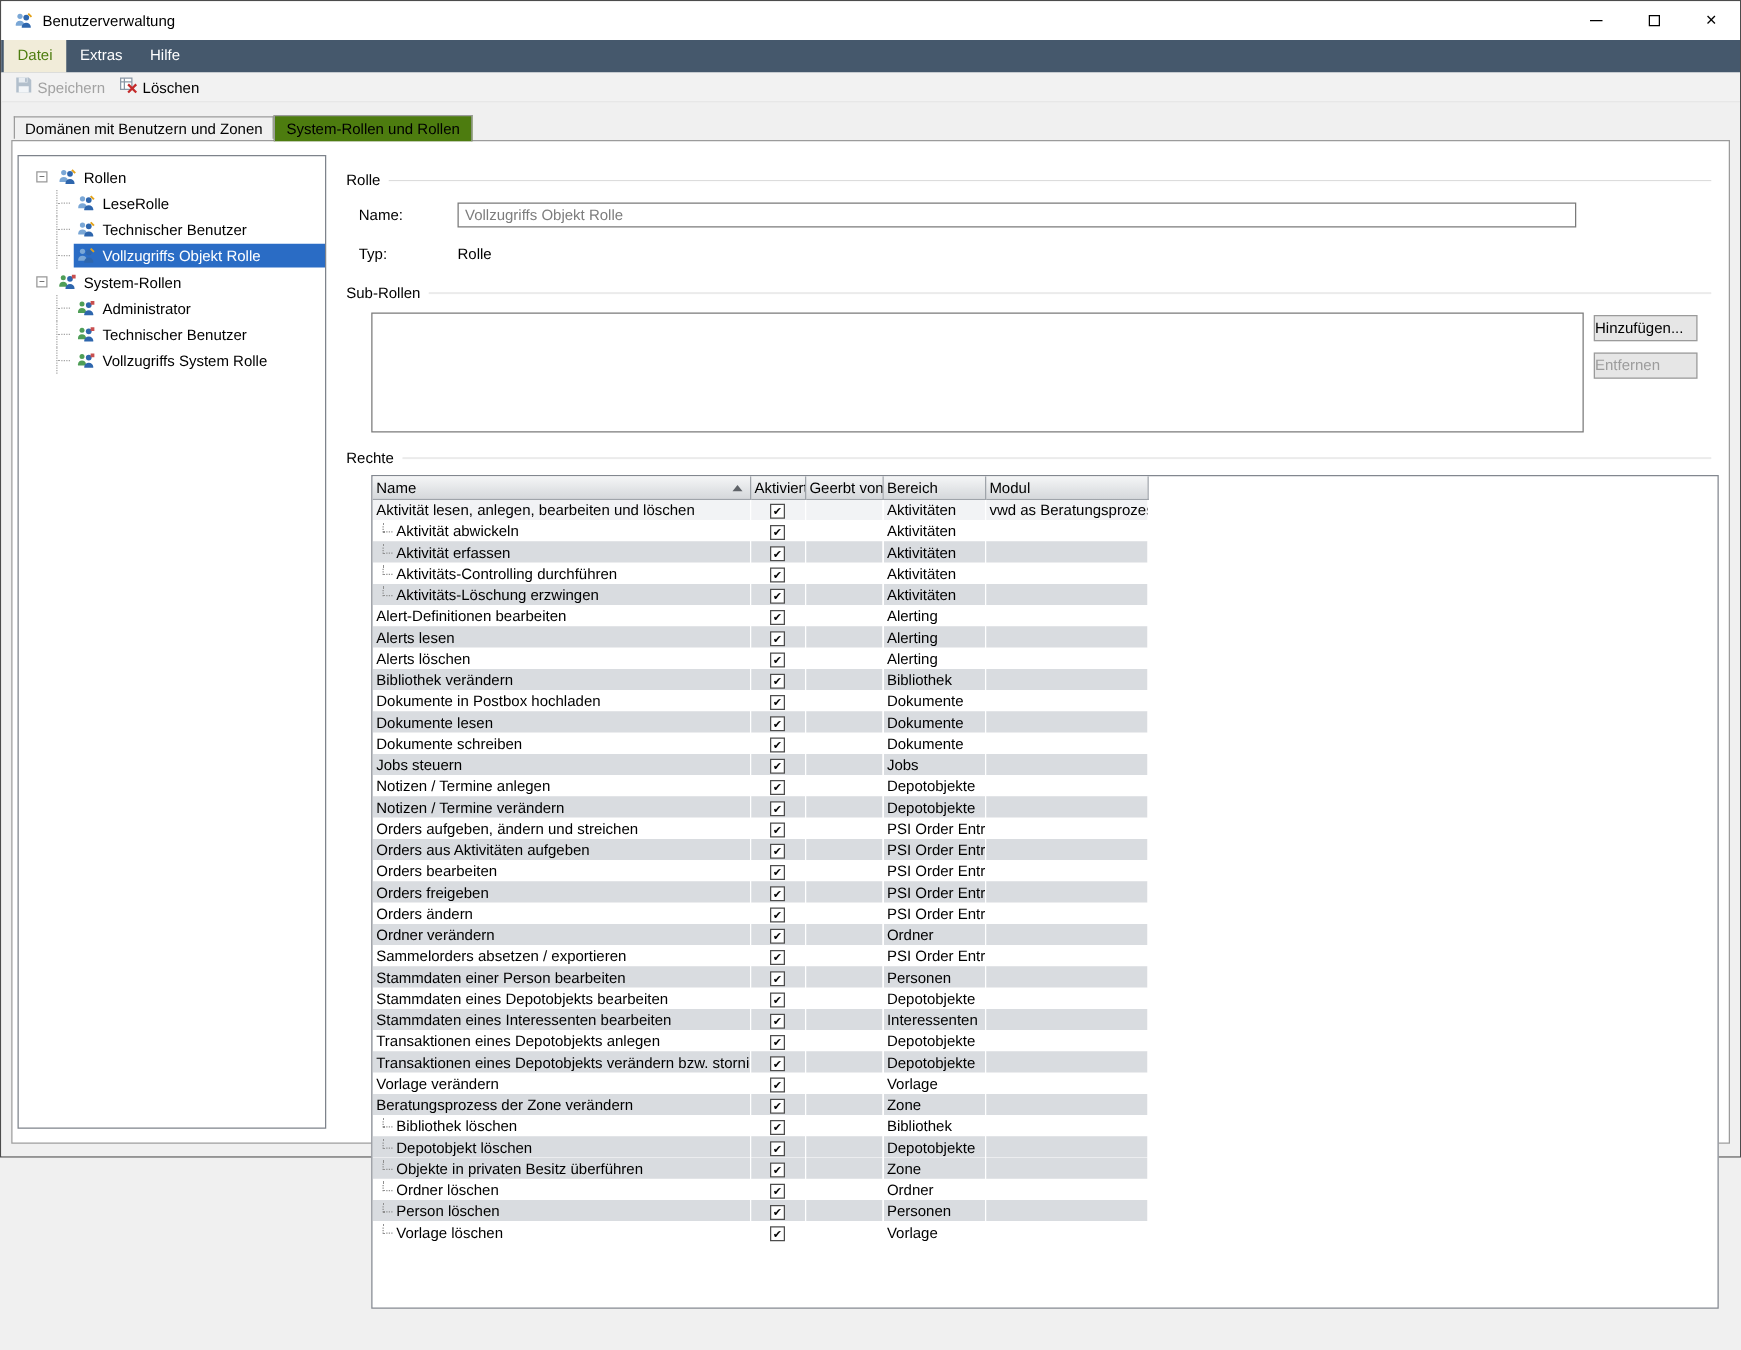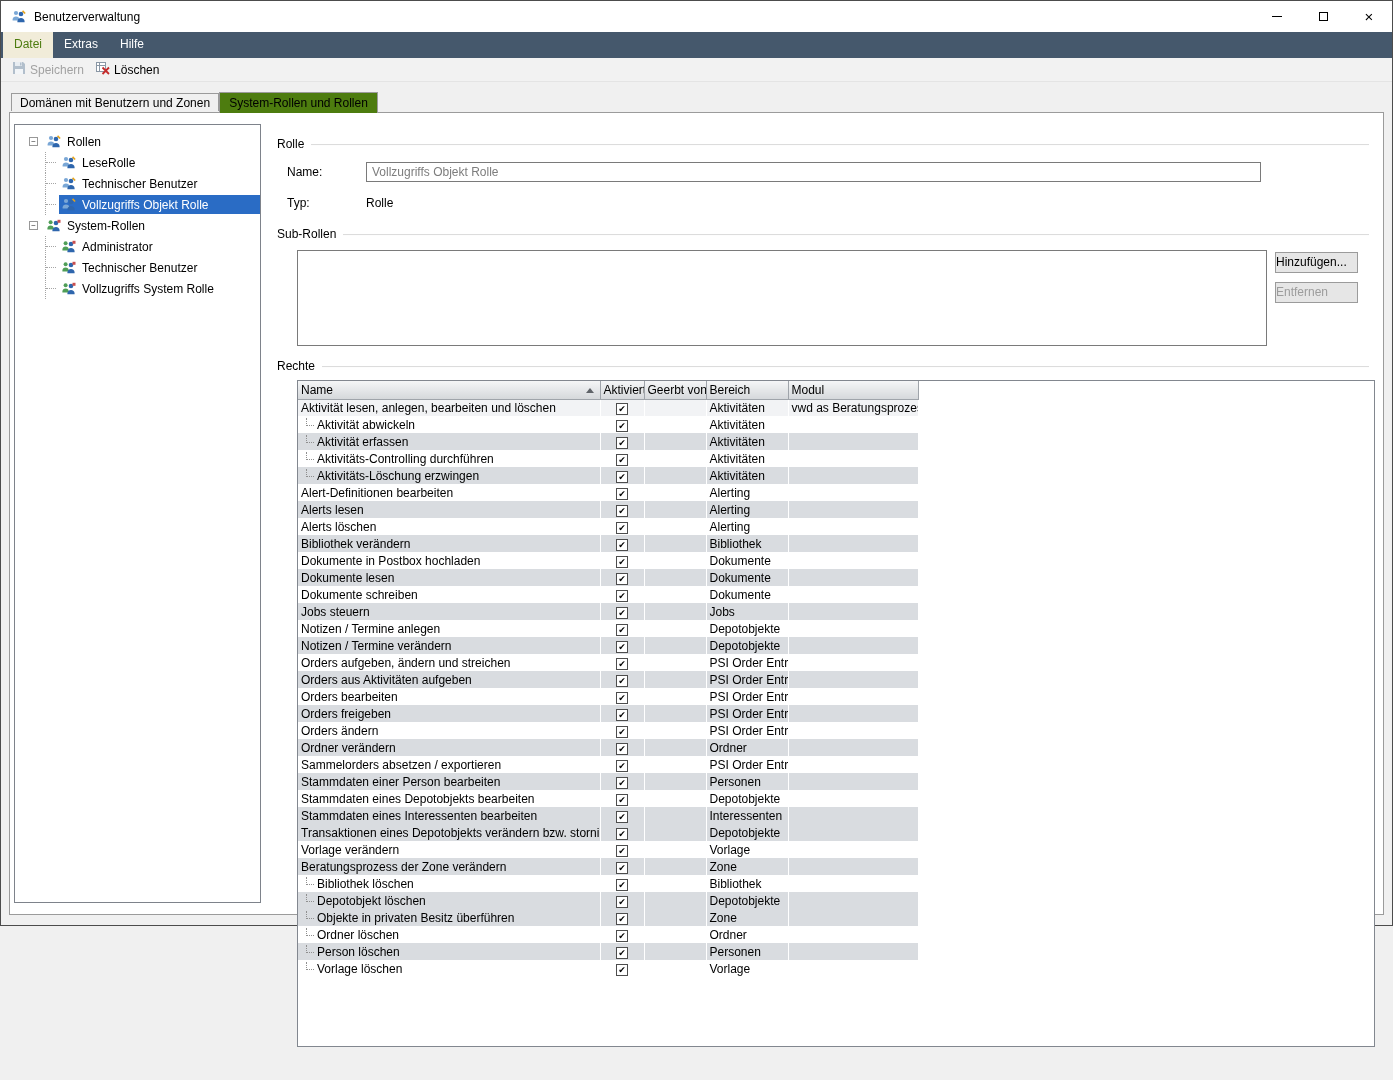--- a/index.html
+++ b/index.html
@@ -478,20 +478,27 @@
                   <td class="c-bereich">Depotobjekte</td>
                   <td class="c-modul"></td>
                 </tr>
                 <tr class="stripe">
                   <td class="c-name"><span>Stammdaten eines Interessenten bearbeiten</span></td>
                   <td class="c-check"><span class="cb">✔</span></td>
                   <td class="c-geerbt"></td>
                   <td class="c-bereich">Interessenten</td>
                   <td class="c-modul"></td>
                 </tr>
+                <tr class="plain">
+                  <td class="c-name"><span>Transaktionen eines Depotobjekts anlegen</span></td>
+                  <td class="c-check"><span class="cb">✔</span></td>
+                  <td class="c-geerbt"></td>
+                  <td class="c-bereich">Depotobjekte</td>
+                  <td class="c-modul"></td>
+                </tr>
                 <tr class="stripe">
                   <td class="c-name"><span>Transaktionen eines Depotobjekts verändern bzw. stornieren</span></td>
                   <td class="c-check"><span class="cb">✔</span></td>
                   <td class="c-geerbt"></td>
                   <td class="c-bereich">Depotobjekte</td>
                   <td class="c-modul"></td>
                 </tr>
                 <tr class="plain">
                   <td class="c-name"><span>Vorlage verändern</span></td>
                   <td class="c-check"><span class="cb">✔</span></td>

